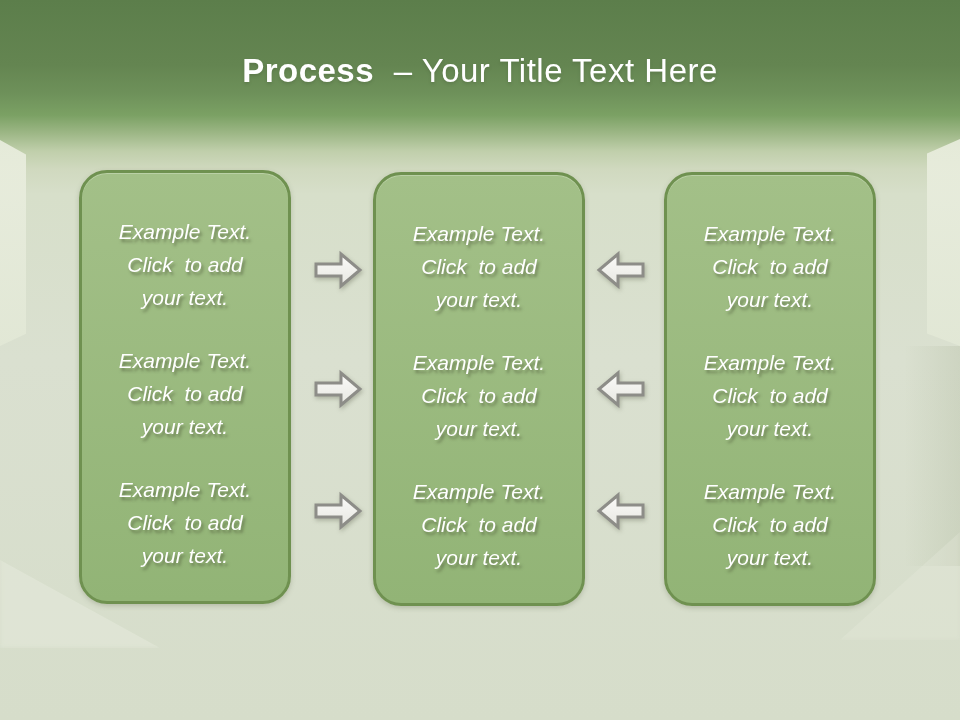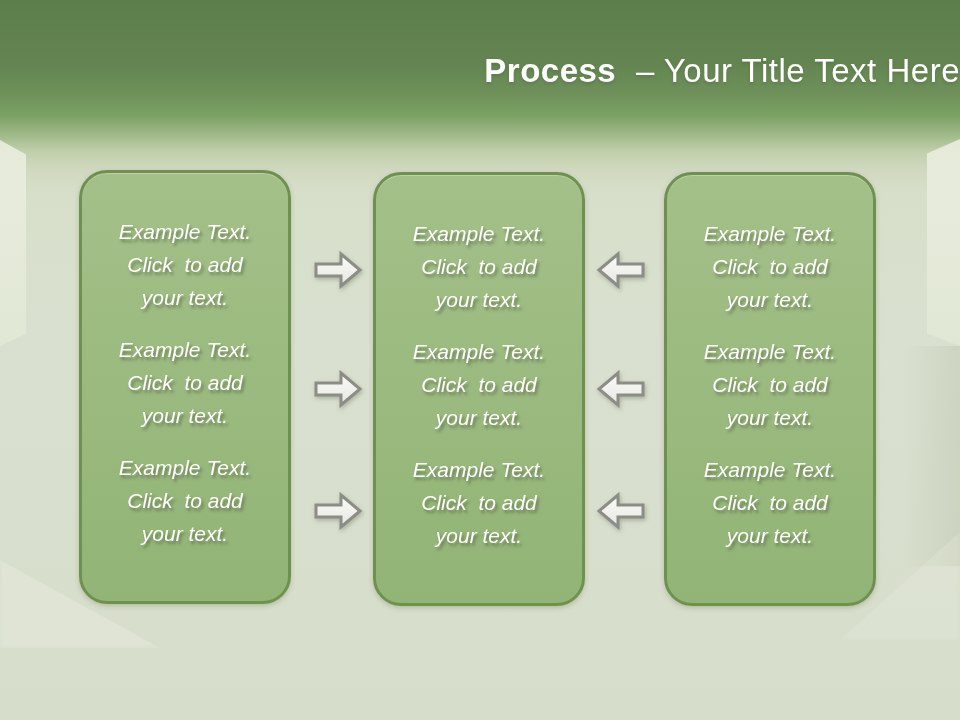--- a/index.html
+++ b/index.html
@@ -20,37 +20,37 @@
     clip-path:polygon(0 7%,100% 0,100% 100%,0 94%);opacity:.9;}
   .wall-shade-right{position:absolute;right:0;top:346px;width:80px;height:220px;
     background:linear-gradient(to left,rgba(160,170,140,.22),rgba(160,170,140,0) 70%);}
   .floor-glow-left{position:absolute;left:0;top:548px;width:160px;height:100px;
     background:#eef1e6;clip-path:polygon(0 12%,100% 100%,0 100%);opacity:.35;filter:blur(2px);}
   .floor-glow-right{position:absolute;right:0;top:520px;width:120px;height:120px;
     background:#e8ecdd;clip-path:polygon(100% 10%,100% 100%,0 100%);opacity:.3;filter:blur(2px);}
 
   .slide-title{
     position:absolute;top:52px;left:0;width:100%;margin:0;
-    text-align:right;color:#fff;font-size:33px;font-weight:400;
+    text-align:center;color:#fff;font-size:33px;font-weight:400;
     letter-spacing:.5px;text-shadow:0 2px 3px rgba(70,90,55,.3);
   }
   .title-keyword{font-weight:700;}
   .title-rest{margin-left:10px;font-weight:400;}
 
   .box{
     position:absolute;width:212px;height:434px;border-radius:28px;
     background:linear-gradient(180deg,#a3c088,#92b476);
     border:3px solid #6f9150;box-sizing:border-box;
     box-shadow:0 2px 5px rgba(100,110,80,.3), inset 0 1px 0 rgba(255,255,255,.25);
   }
   #box-left{left:79px;top:170px;}
   #box-center{left:373px;top:172px;}
   #box-right{left:664px;top:172px;}
 
-  .box-content{display:flex;flex-direction:column;gap:19px;
+  .box-content{display:flex;flex-direction:column;gap:30px;
     padding:42px 4px 0;height:100%;box-sizing:border-box;}
   .text-block{
     margin:0;font-style:italic;font-size:21px;line-height:33px;
     text-align:center;color:#fff;white-space:pre-wrap;
     text-shadow:2px 3px 3px rgba(75,85,55,.6);
   }
 
   .arrow{position:absolute;width:50px;height:40px;
     filter:drop-shadow(1px 2px 2px rgba(100,105,85,.4));}
   .arrow-right{left:313px;}

